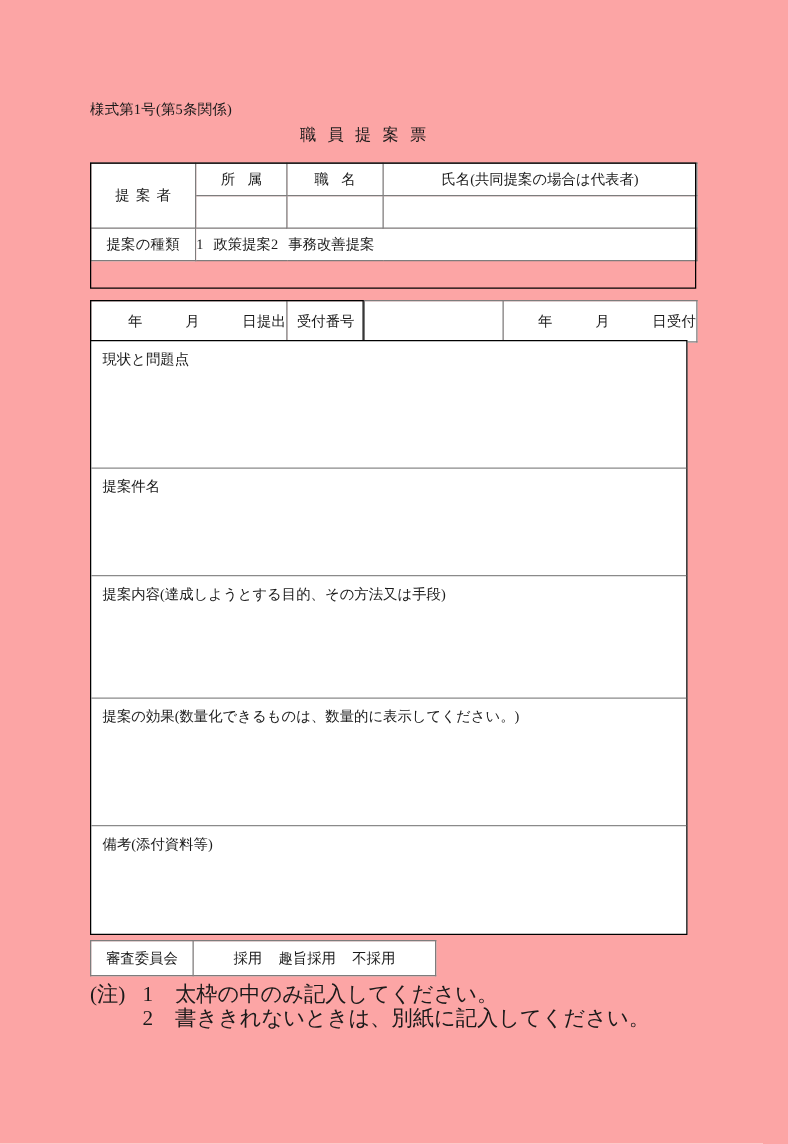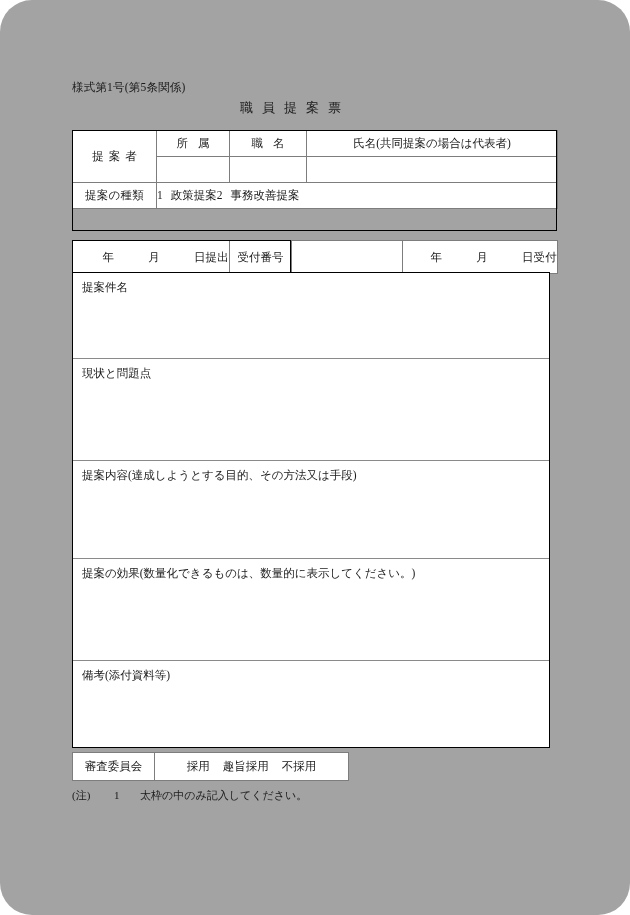--- a/index.html
+++ b/index.html
@@ -14,23 +14,22 @@
     position: relative;
     font-family: "Liberation Serif", "DejaVu Serif", serif;
     color: #1a1a1a;
     -webkit-font-smoothing: antialiased;
   }
   .page {
     position: absolute;
     left: 0; top: 0;
     width: 630px;
     height: 915px;
-    background: #a3a3a3;
+    background: #fca5a5;
     overflow: hidden;
-    border-radius: 32px;
   }
 
   
   .form-code {
     position: absolute;
     left: 72px;
     top: 80px;
     font-size: 11.5px;
     letter-spacing: 0.2px;
     white-space: nowrap;
@@ -192,21 +191,21 @@
     white-space: nowrap;
   }
   .rv-body .g { display: inline-block; }
   .rv-body .g + .g { margin-left: 13px; }
 
   
   .notes {
     position: absolute;
     left: 72px;
     top: 786px;
-    font-size: 11px;
+    font-size: 17px;
     line-height: 19px;
     white-space: nowrap;
   }
   .notes .nrow { display: block; }
   .notes .marker {
     display: inline-block;
     width: 42px;
   }
   .notes .idx {
     display: inline-block;
@@ -262,25 +261,25 @@
         <td class="date-submit"><span>年</span><span class="sp"></span><span>月</span><span class="sp"></span><span>日提出</span></td>
         <td class="recv-label">受付番号</td>
         <td class="recv-blank"></td>
         <td class="date-recv"><span>年</span><span class="sp"></span><span>月</span><span class="sp"></span><span>日受付</span></td>
       </tr>
     </tbody>
   </table>
   <div class="thick-frame-2"></div>
 
   <div id="body-frame">
+    <div class="section" style="height:102px">
+      <span>現状と問題点</span>
+    </div>
     <div class="section" style="height:86px">
       <span>提案件名</span>
-    </div>
-    <div class="section" style="height:102px">
-      <span>現状と問題点</span>
     </div>
     <div class="section" style="height:98px">
       <span>提案内容(達成しようとする目的、その方法又は手段)</span>
     </div>
     <div class="section" style="height:102px">
       <span>提案の効果(数量化できるものは、数量的に表示してください。)</span>
     </div>
     <div class="section" style="height:84px">
       <span>備考(添付資料等)</span>
     </div>
@@ -294,15 +293,16 @@
     <tbody>
       <tr>
         <td class="rv-label">審査委員会</td>
         <td class="rv-body"><span class="g">採用</span><span class="g">趣旨採用</span><span class="g">不採用</span></td>
       </tr>
     </tbody>
   </table>
 
   <div class="notes">
     <span class="nrow"><span class="marker">(注)</span><span class="idx">1</span><span>太枠の中のみ記入してください。</span></span>
+    <span class="nrow"><span class="marker"></span><span class="idx">2</span><span>書ききれないときは、別紙に記入してください。</span></span>
   </div>
 
 </div>
 
 </body></html>

